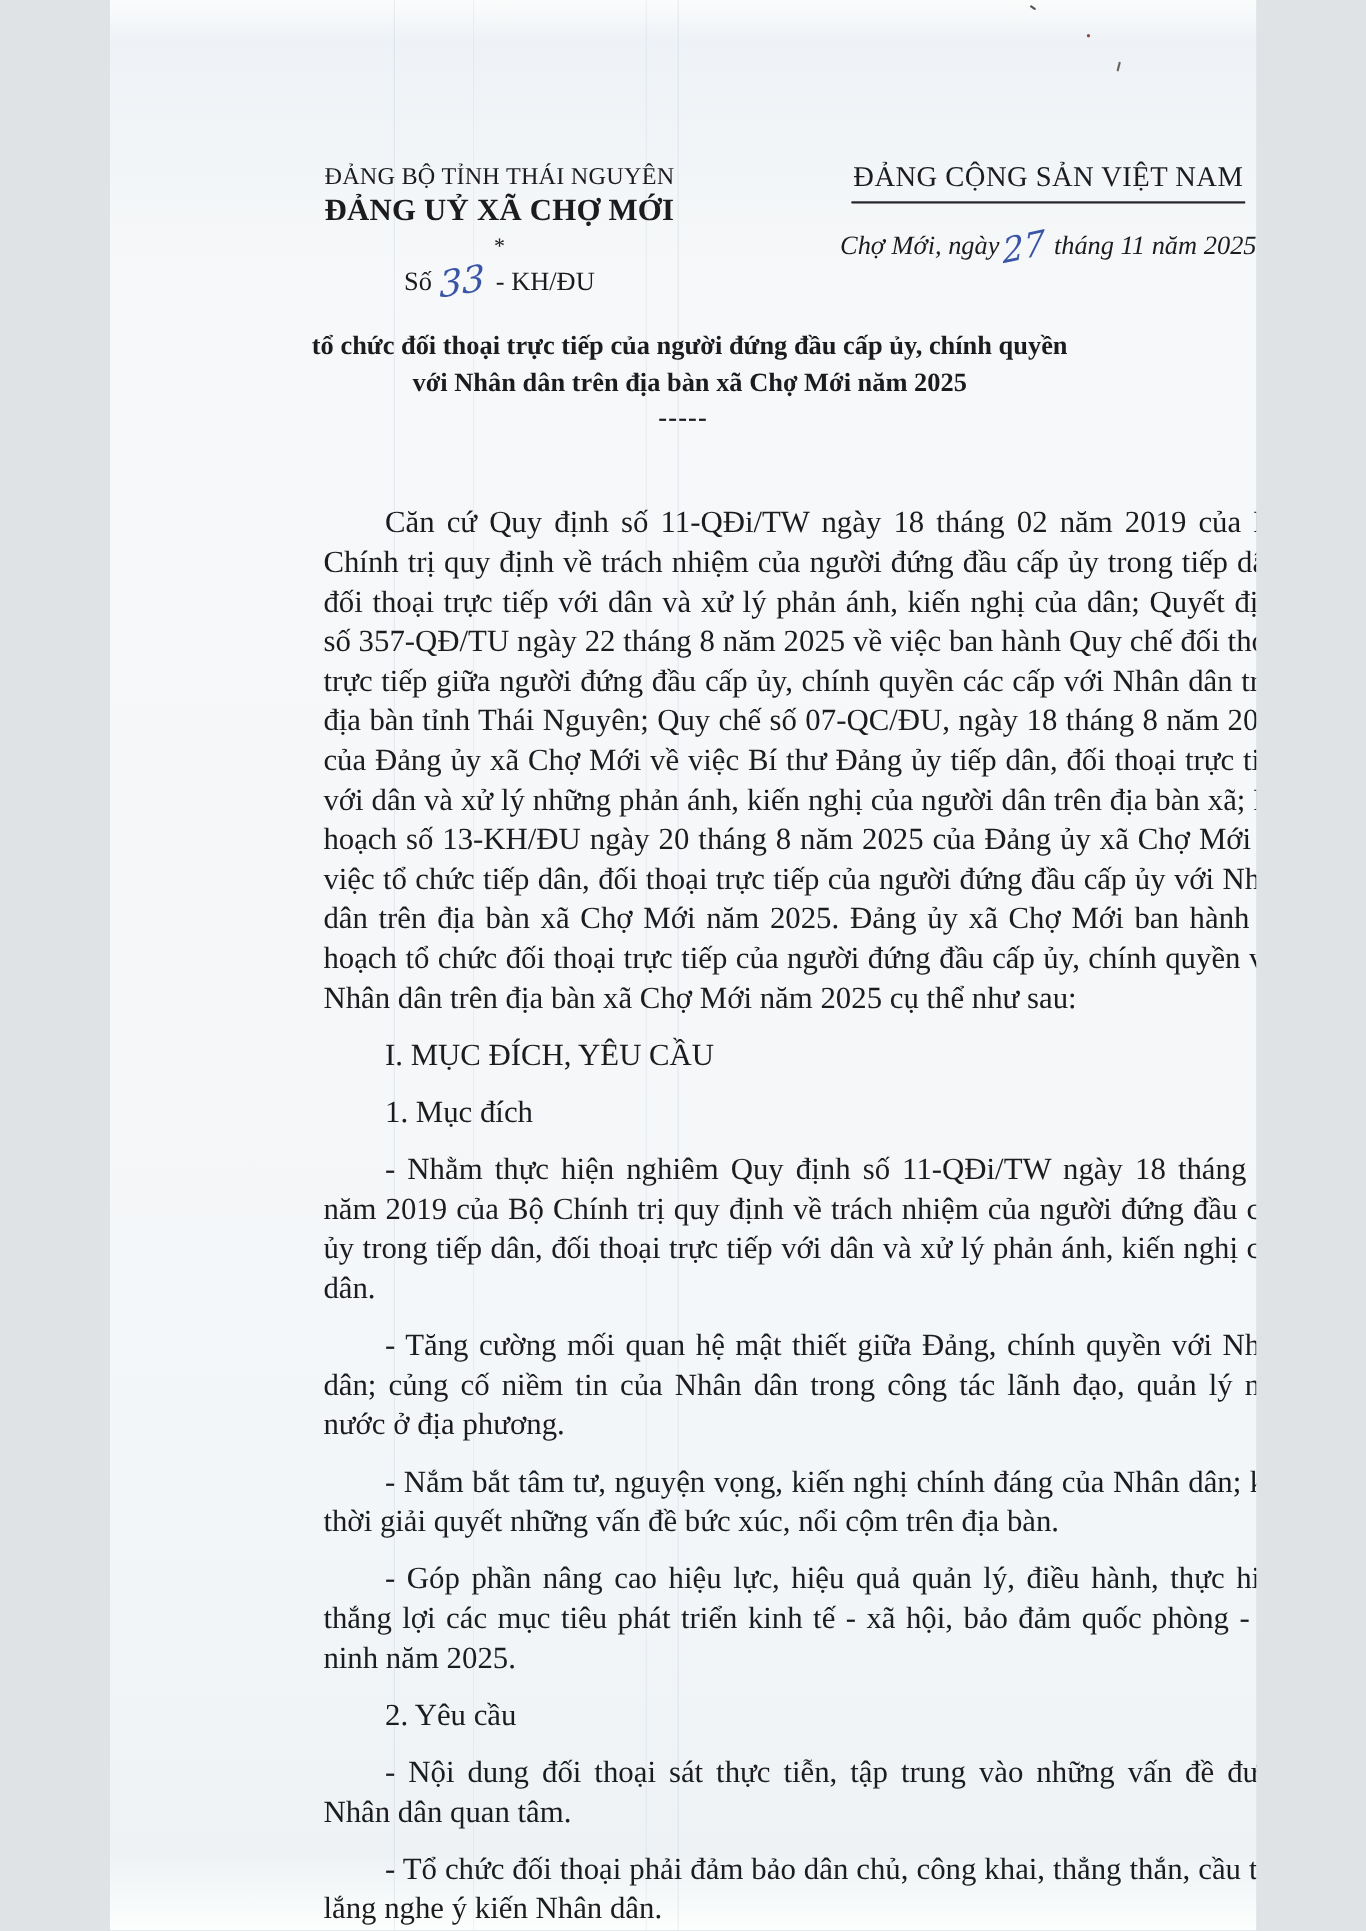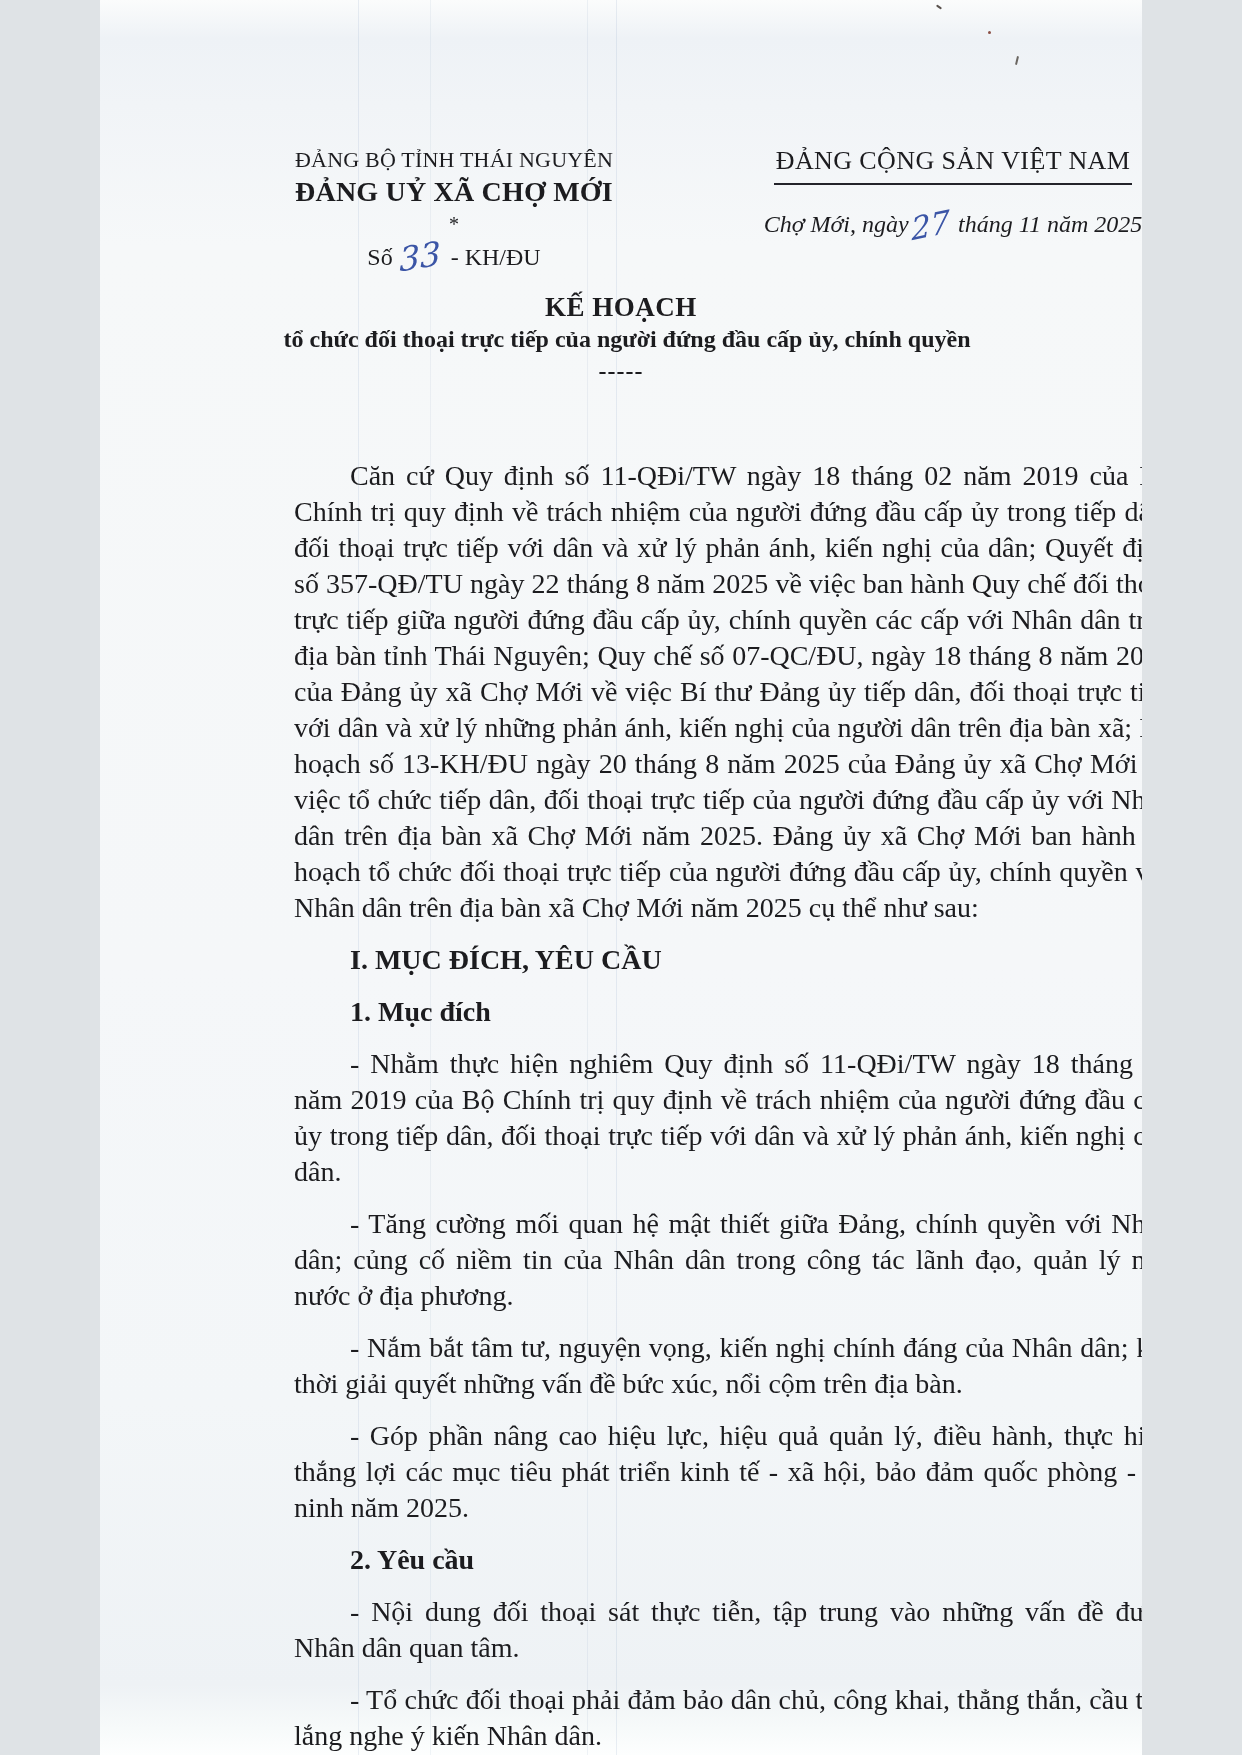--- a/index.html
+++ b/index.html
@@ -69,21 +69,21 @@
   .title-block .sub { font-size:24px; font-weight:bold; line-height:33px;padding-left:12px; }
   .title-block .sub:first-of-type { margin-top:7px; }
   .title-block .div { font-size:24px; font-weight:bold; letter-spacing:1px; margin-top:2px; }
 
   .body-block {
     position:absolute; left:178px; top:442px; width:910px;
     font-size:28px; line-height:36px;
     text-align:justify;
   }
   .body-block p { text-indent:56px; margin:16px; }
-  .body-block p.b { font-weight:bold; text-align:left; }
+  .body-block p.b { font-weight:normal; text-align:left; }
 </style>
 </head>
 <body>
 
 <div class="page">
 
   <div class="fold f1"></div>
   <div class="fold f2"></div>
   <div class="fold f3"></div>
   <div class="fold f4"></div>
@@ -97,22 +97,22 @@
     <div class="star">*</div>
     <div class="num"><span>Số</span><span class="hand so">33</span> <span>- KH/ĐU</span></div>
   </div>
 
   <div class="hdr-right">
     <span class="nat">ĐẢNG CỘNG SẢN VIỆT NAM</span>
     <div class="dateline"><span>Chợ Mới, ngày</span><span class="hand day">27</span> <span>tháng 11 năm 2025</span></div>
   </div>
 
   <div class="title-block">
-    <div class="h">KẾ HOẠCH</div>
     <div class="sub">tổ chức đối thoại trực tiếp của người đứng đầu cấp ủy, chính quyền</div>
+    <div class="sub">với Nhân dân trên địa bàn xã Chợ Mới năm 2025</div>
     <div class="div">-----</div>
   </div>
 
   <div class="body-block">
     <p>Căn cứ Quy định số 11-QĐi/TW ngày 18 tháng 02 năm 2019 của Bộ Chính trị quy định về trách nhiệm của người đứng đầu cấp ủy trong tiếp dân, đối thoại trực tiếp với dân và xử lý phản ánh, kiến nghị của dân; Quyết định số 357-QĐ/TU ngày 22 tháng 8 năm 2025 về việc ban hành Quy chế đối thoại trực tiếp giữa người đứng đầu cấp ủy, chính quyền các cấp với Nhân dân trên địa bàn tỉnh Thái Nguyên; Quy chế số 07-QC/ĐU, ngày 18 tháng 8 năm 2025 của Đảng ủy xã Chợ Mới về việc Bí thư Đảng ủy tiếp dân, đối thoại trực tiếp với dân và xử lý những phản ánh, kiến nghị của người dân trên địa bàn xã; Kế hoạch số 13-KH/ĐU ngày 20 tháng 8 năm 2025 của Đảng ủy xã Chợ Mới về việc tổ chức tiếp dân, đối thoại trực tiếp của người đứng đầu cấp ủy với Nhân dân trên địa bàn xã Chợ Mới năm 2025. Đảng ủy xã Chợ Mới ban hành kế hoạch tổ chức đối thoại trực tiếp của người đứng đầu cấp ủy, chính quyền với Nhân dân trên địa bàn xã Chợ Mới năm 2025 cụ thể như sau:</p>
     <p class="b">I. MỤC ĐÍCH, YÊU CẦU</p>
     <p class="b">1. Mục đích</p>
     <p>- Nhằm thực hiện nghiêm Quy định số 11-QĐi/TW ngày 18 tháng 02 năm 2019 của Bộ Chính trị quy định về trách nhiệm của người đứng đầu cấp ủy trong tiếp dân, đối thoại trực tiếp với dân và xử lý phản ánh, kiến nghị của dân.</p>
     <p>- Tăng cường mối quan hệ mật thiết giữa Đảng, chính quyền với Nhân dân; củng cố niềm tin của Nhân dân trong công tác lãnh đạo, quản lý nhà nước ở địa phương.</p>
     <p>- Nắm bắt tâm tư, nguyện vọng, kiến nghị chính đáng của Nhân dân; kịp thời giải quyết những vấn đề bức xúc, nổi cộm trên địa bàn.</p>

